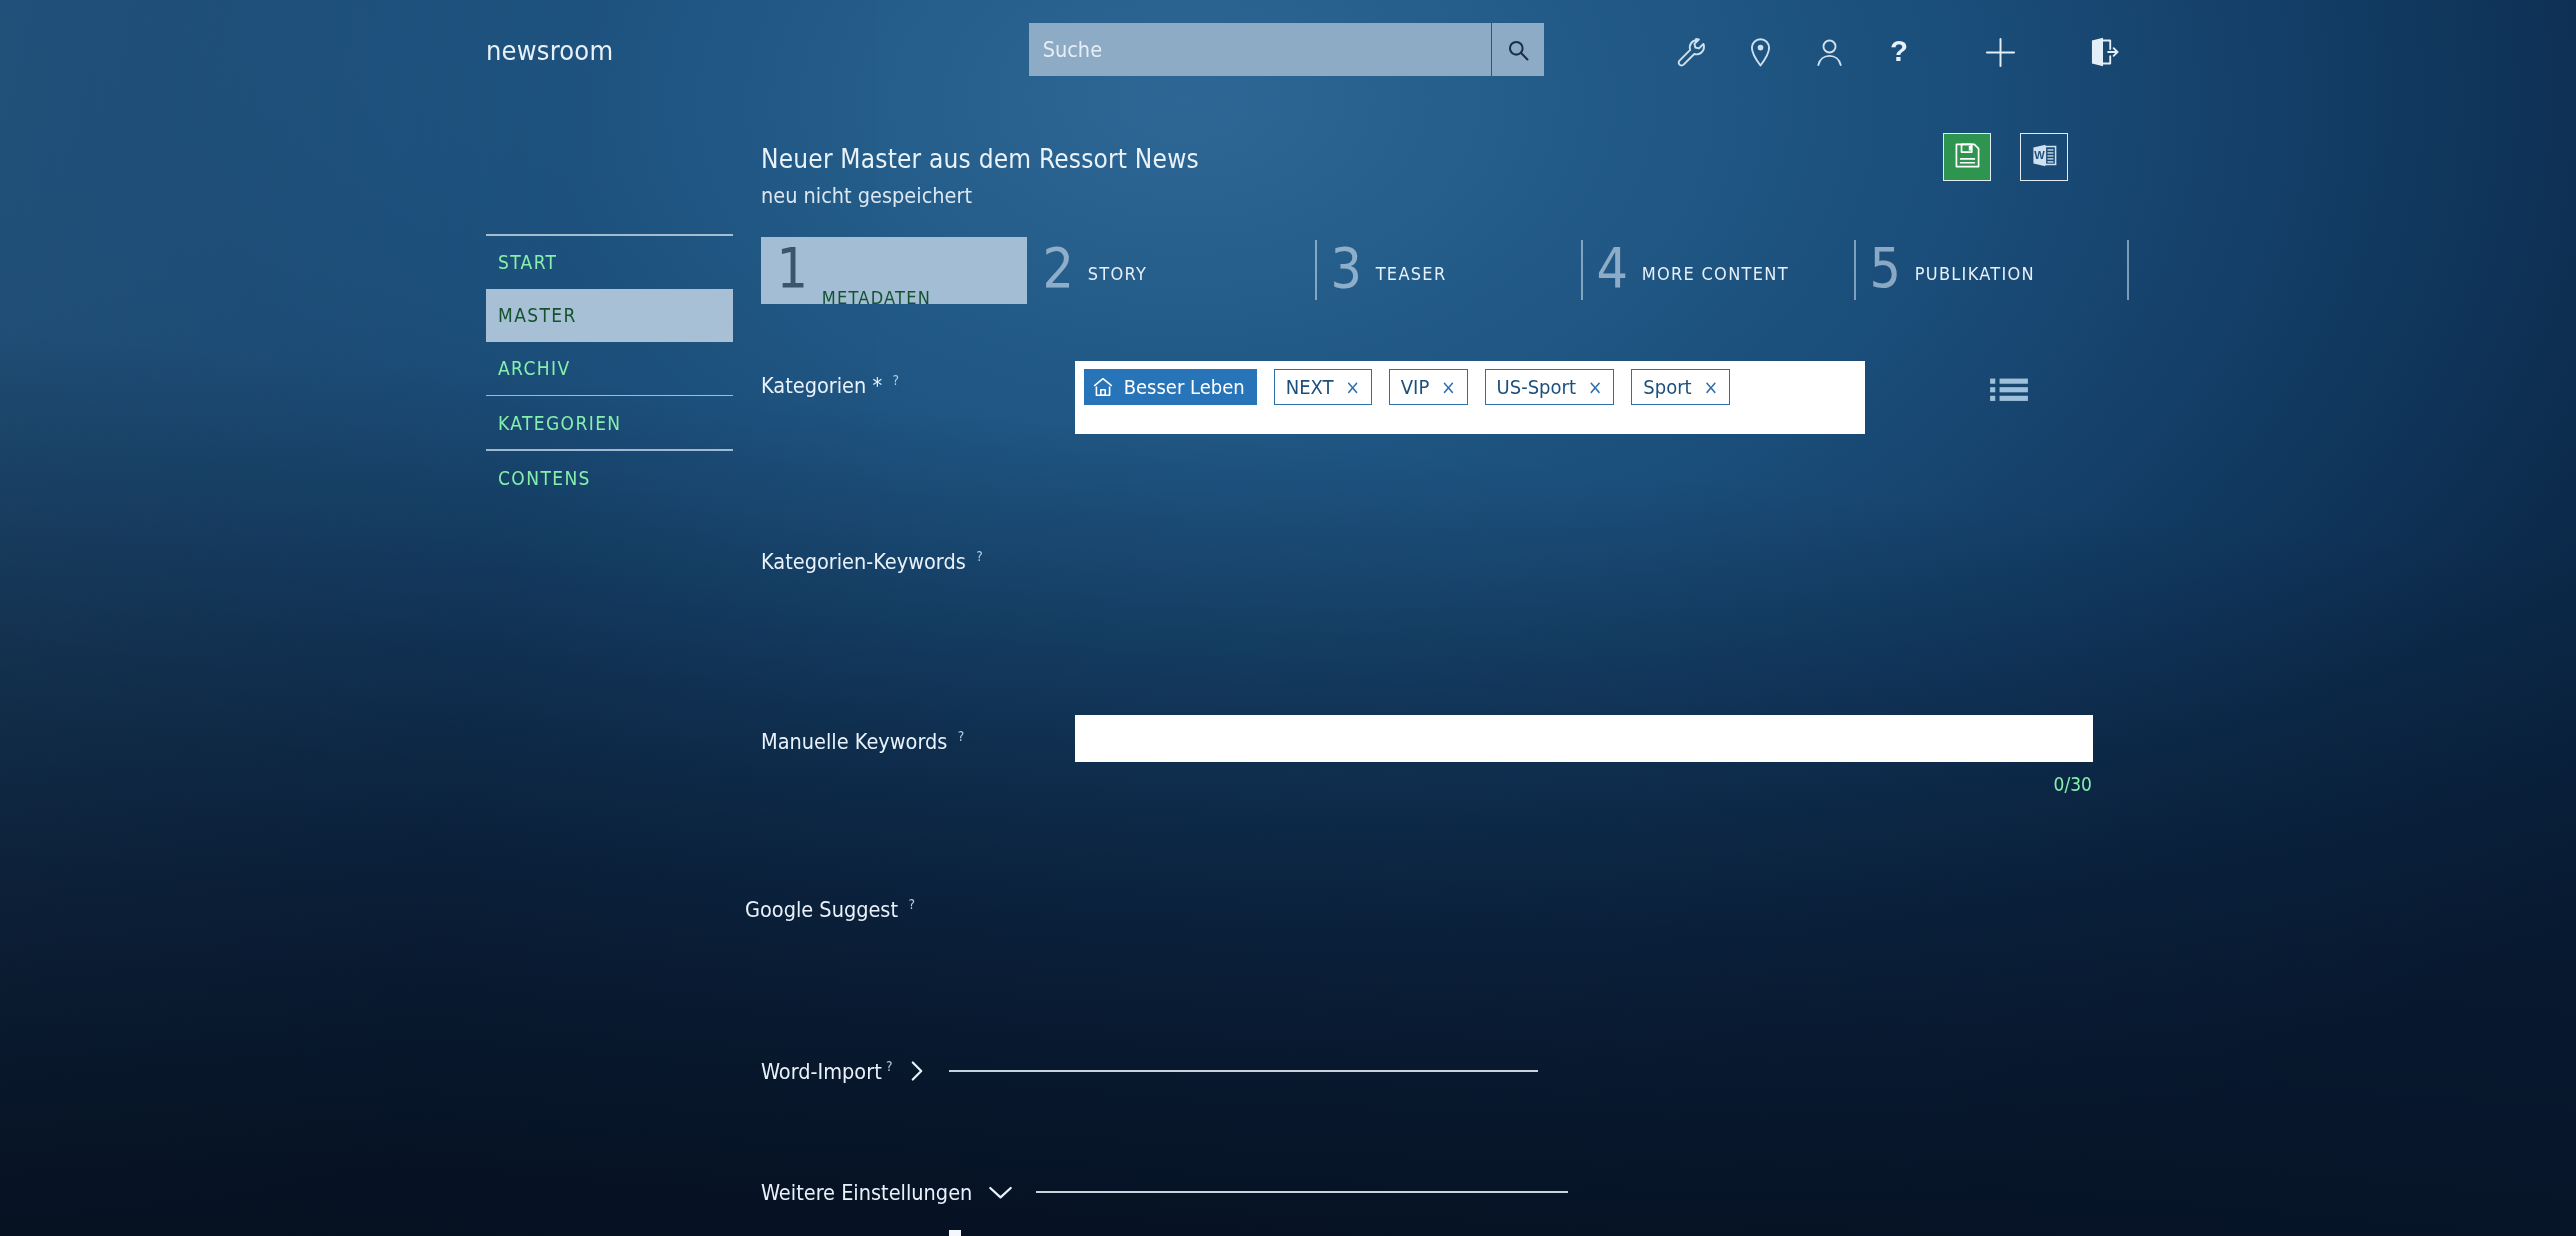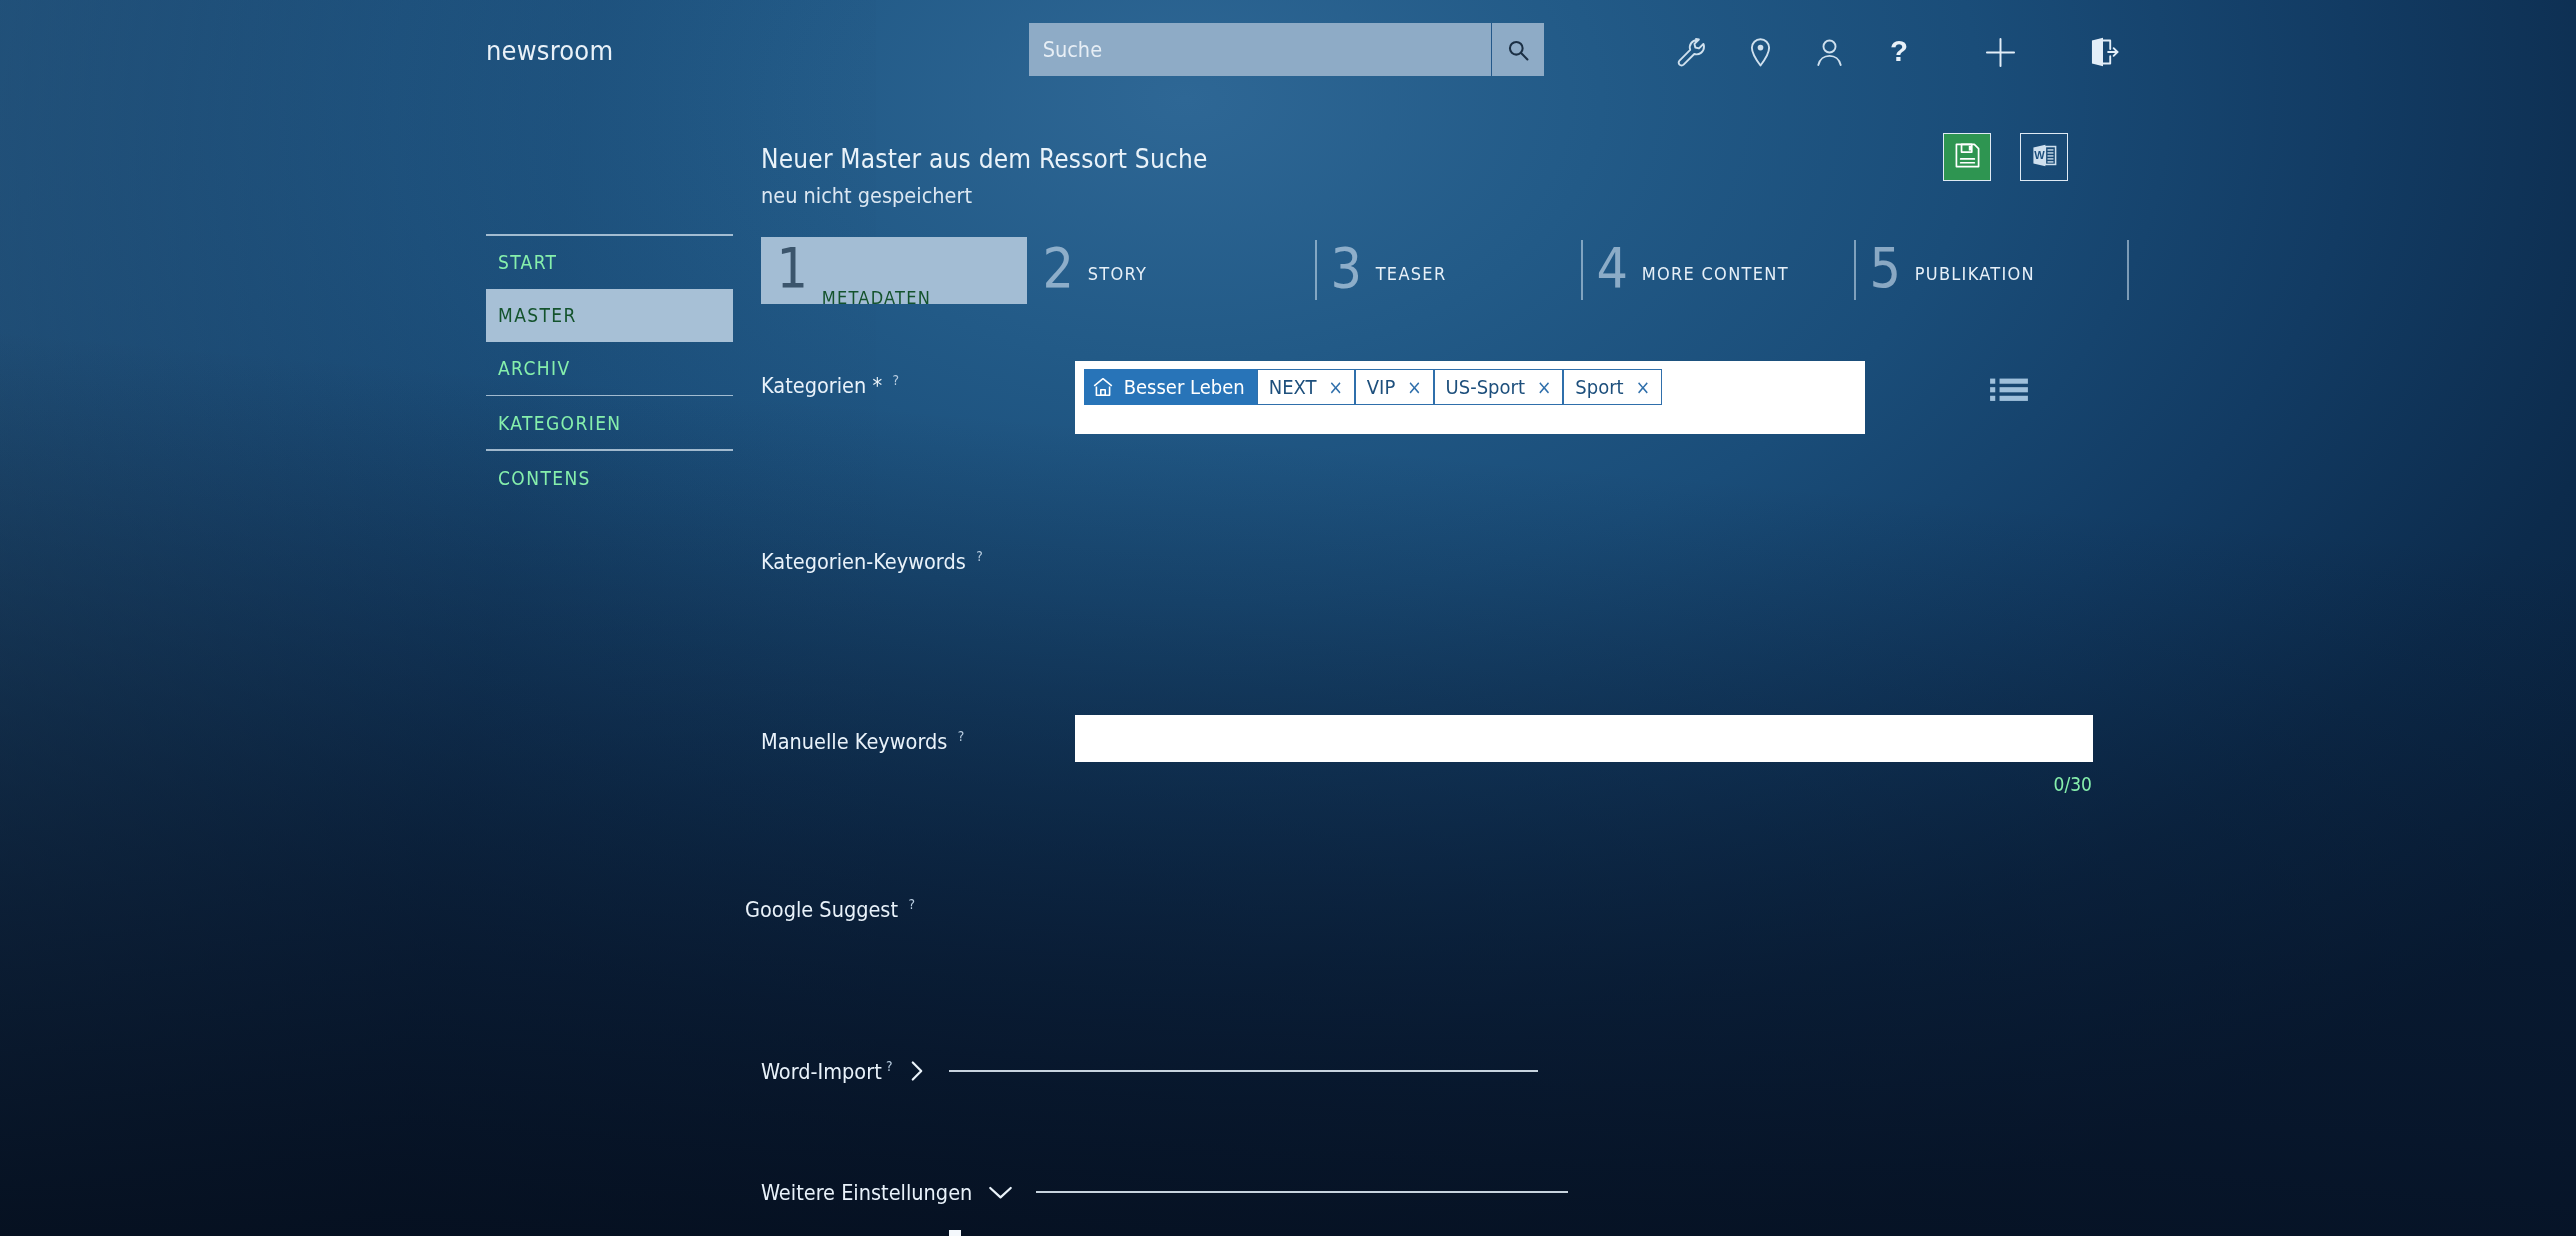--- a/index.html
+++ b/index.html
@@ -221,21 +221,21 @@
 
   
   .catbox {
     position: absolute;
     left: 1075px; top: 361px;
     width: 790px; height: 73px;
     background: #ffffff;
     padding: 7.7px 8.6px;
     display: flex;
     align-items: flex-start;
-    gap: 0;
+    gap: 17px;
   }
   .chip {
     height: 36px;
     display: flex;
     align-items: center;
     padding: 0 11px;
     font-size: 20px;
     border: 1.7px solid #2f6fab;
     background: #ffffff;
     color: #1d4f7c;
@@ -380,21 +380,21 @@
           <path d="M20 6.5h8.5v10M20 33.5h8.5V25" stroke-linecap="round"></path>
           <line x1="26" y1="20" x2="37" y2="20" stroke-linecap="round"></line>
           <path d="M32.5 15.5L37 20l-4.5 4.5" stroke-linecap="round"></path>
         </svg>
       </div>
 
     </div>
   </div>
 
   <div class="pagehead">
-    <div class="doctitle">Neuer Master aus dem Ressort Suche</div>
+    <div class="doctitle">Neuer Master aus dem Ressort News</div>
     <div class="docstatus">neu nicht gespeichert</div>
   </div>
 
   <div class="headactions">
     <div class="actbtn save">
       <span>
         <svg width="29" height="29" viewBox="0 0 34 34" fill="none" stroke="#ffffff" stroke-width="2" stroke-linejoin="round">
           <path d="M4 4h21l5 5v21H4z"></path>
           <rect x="10" y="4" width="12" height="9"></rect>
           <rect x="18.5" y="5.6" width="2.6" height="5.6" fill="#ffffff" stroke="none"></rect>

